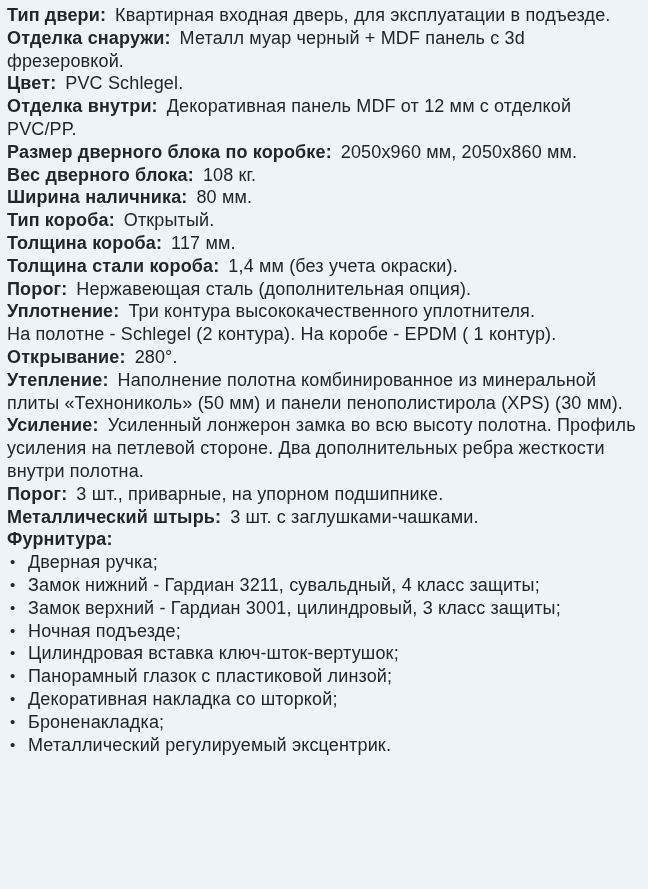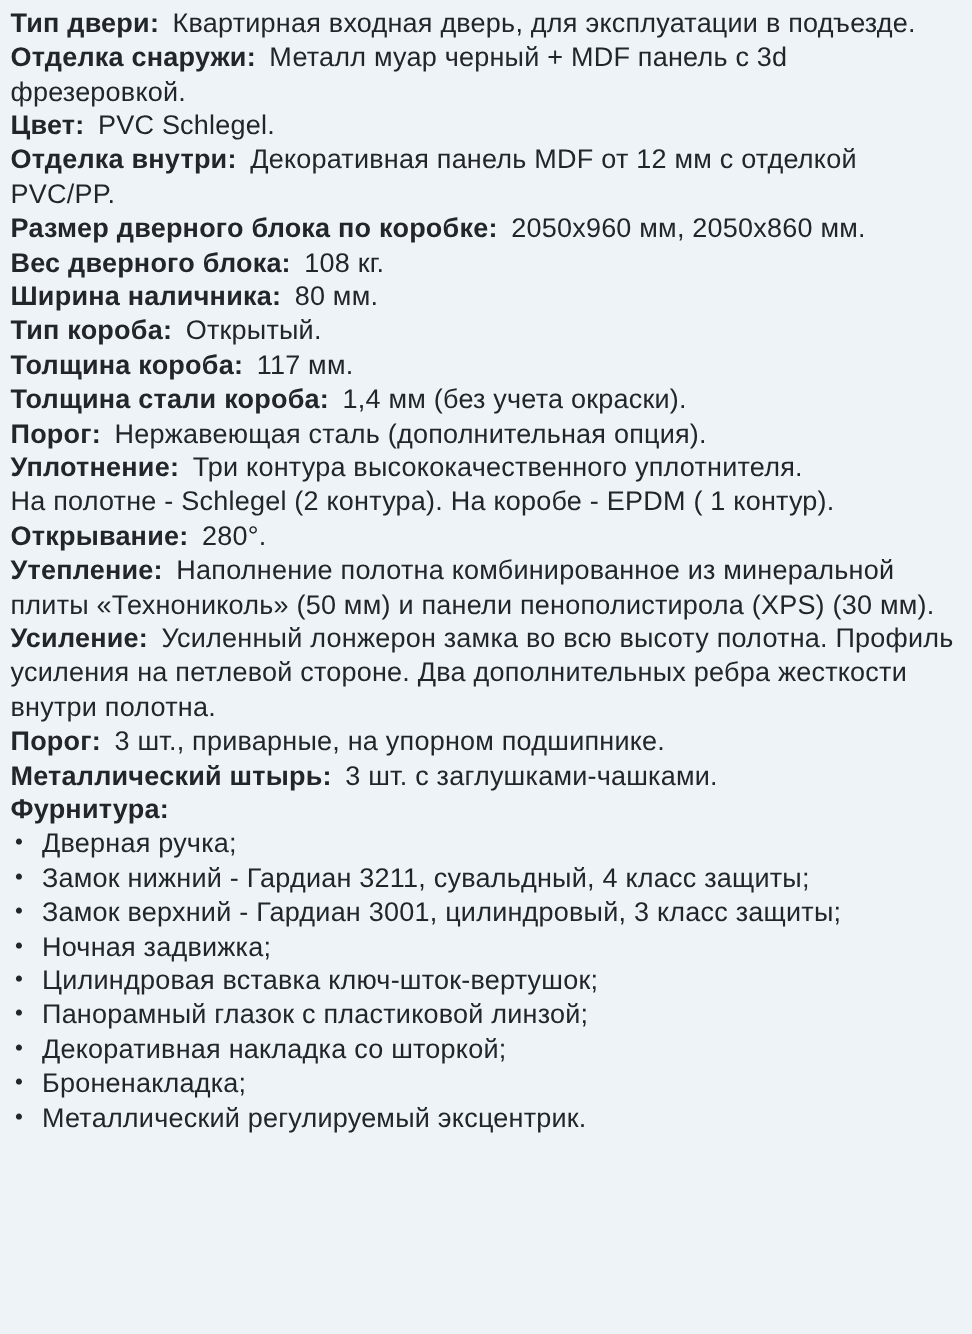--- a/index.html
+++ b/index.html
@@ -82,21 +82,21 @@
       <div class="bullet-row">
         <span class="bullet">•</span>
         <span class="bullet-text">Замок нижний - Гардиан 3211, сувальдный, 4 класс защиты;</span>
       </div>
       <div class="bullet-row">
         <span class="bullet">•</span>
         <span class="bullet-text">Замок верхний - Гардиан 3001, цилиндровый, 3 класс защиты;</span>
       </div>
       <div class="bullet-row">
         <span class="bullet">•</span>
-        <span class="bullet-text">Ночная задвижка;</span>
+        <span class="bullet-text">Ночная подъезде;</span>
       </div>
       <div class="bullet-row">
         <span class="bullet">•</span>
         <span class="bullet-text">Цилиндровая вставка ключ-шток-вертушок;</span>
       </div>
       <div class="bullet-row">
         <span class="bullet">•</span>
         <span class="bullet-text">Панорамный глазок с пластиковой линзой;</span>
       </div>
       <div class="bullet-row">

